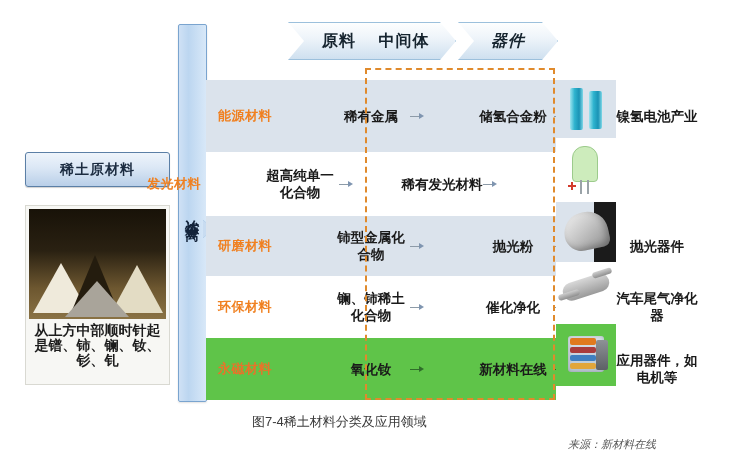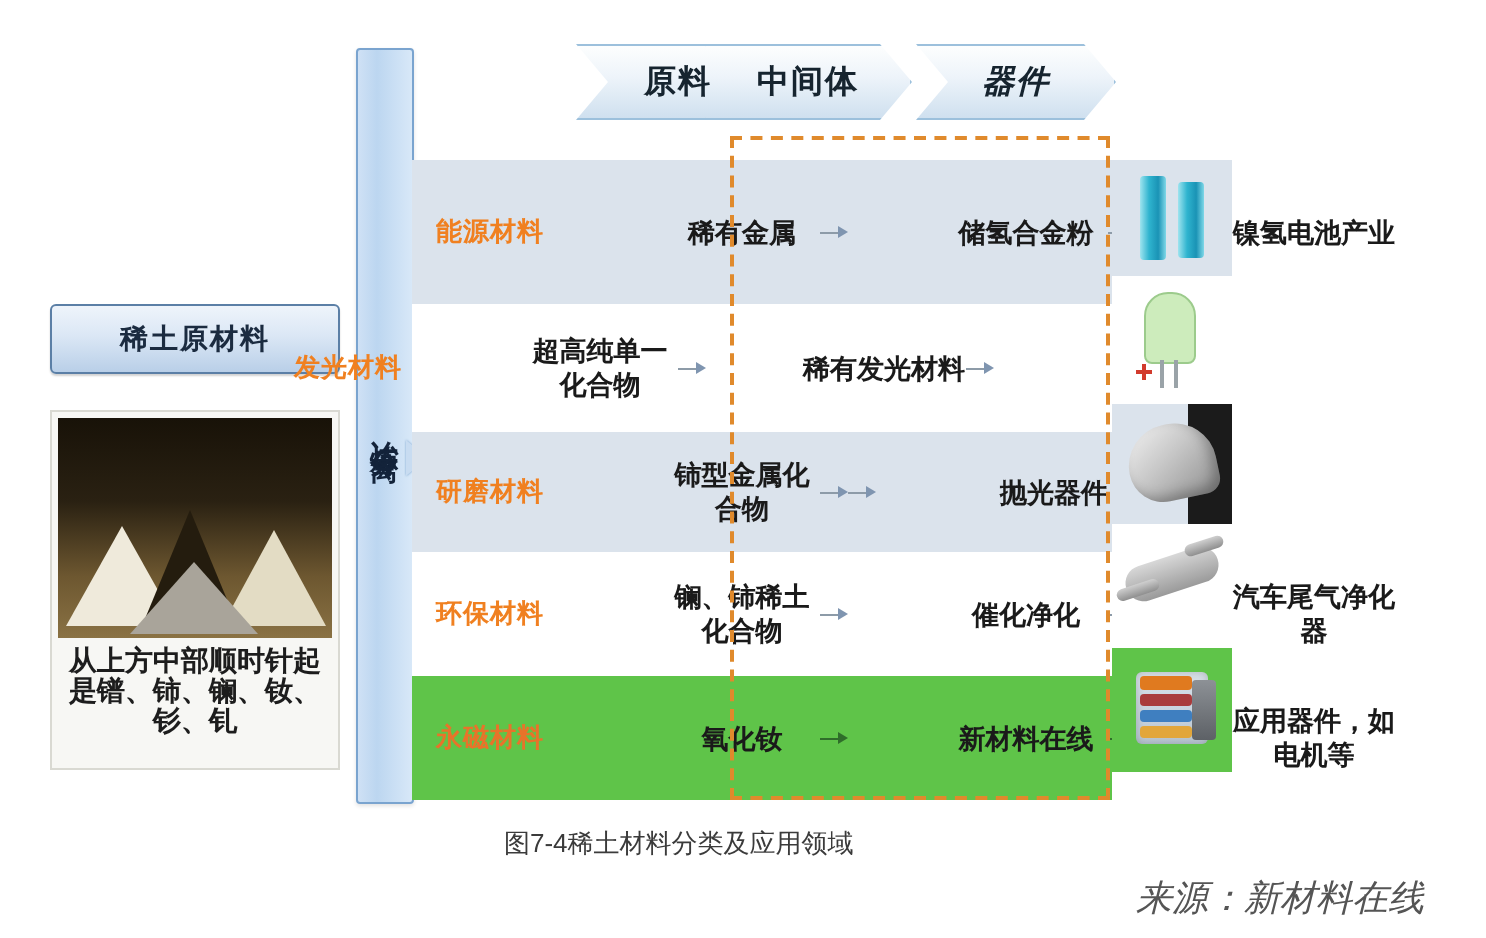--- a/index.html
+++ b/index.html
@@ -172,21 +172,21 @@
     border:2px dashed #e08a2c;box-sizing:border-box;pointer-events:none;
   }
 
   
   .fig-cap{
     position:absolute;left:252px;top:413px;
     font-size:13px;color:#3b3b3b;
   }
   .src-cap{
     position:absolute;left:568px;top:437px;
-    font-size:18px;color:#555;font-style:italic;
+    font-size:11px;color:#555;font-style:italic;
   }
 </style>
 </head>
 <body>
 
 <div class="canvas">
 
   <div class="raw-box">
     <span>稀土原材料</span>
   </div>
@@ -241,20 +241,21 @@
       <div class="arrow"></div>
       <div class="cell c-mid">稀有发光材料</div>
       <div class="arrow"></div>
       <div class="cell c-dev">荧光器件</div>
     </div>
 
     <div class="row alt r3">
       <div class="cat">研磨材料</div>
       <div class="cell c-raw">铈型金属化合物</div>
       <div class="arrow"></div>
+      <div class="cell c-mid">抛光粉</div>
       <div class="arrow"></div>
       <div class="cell c-dev">抛光器件</div>
     </div>
 
     <div class="row plain r4">
       <div class="cat">环保材料</div>
       <div class="cell c-raw">镧、铈稀土化合物</div>
       <div class="arrow"></div>
       <div class="cell c-mid">催化净化</div>
       <div class="arrow"></div>

